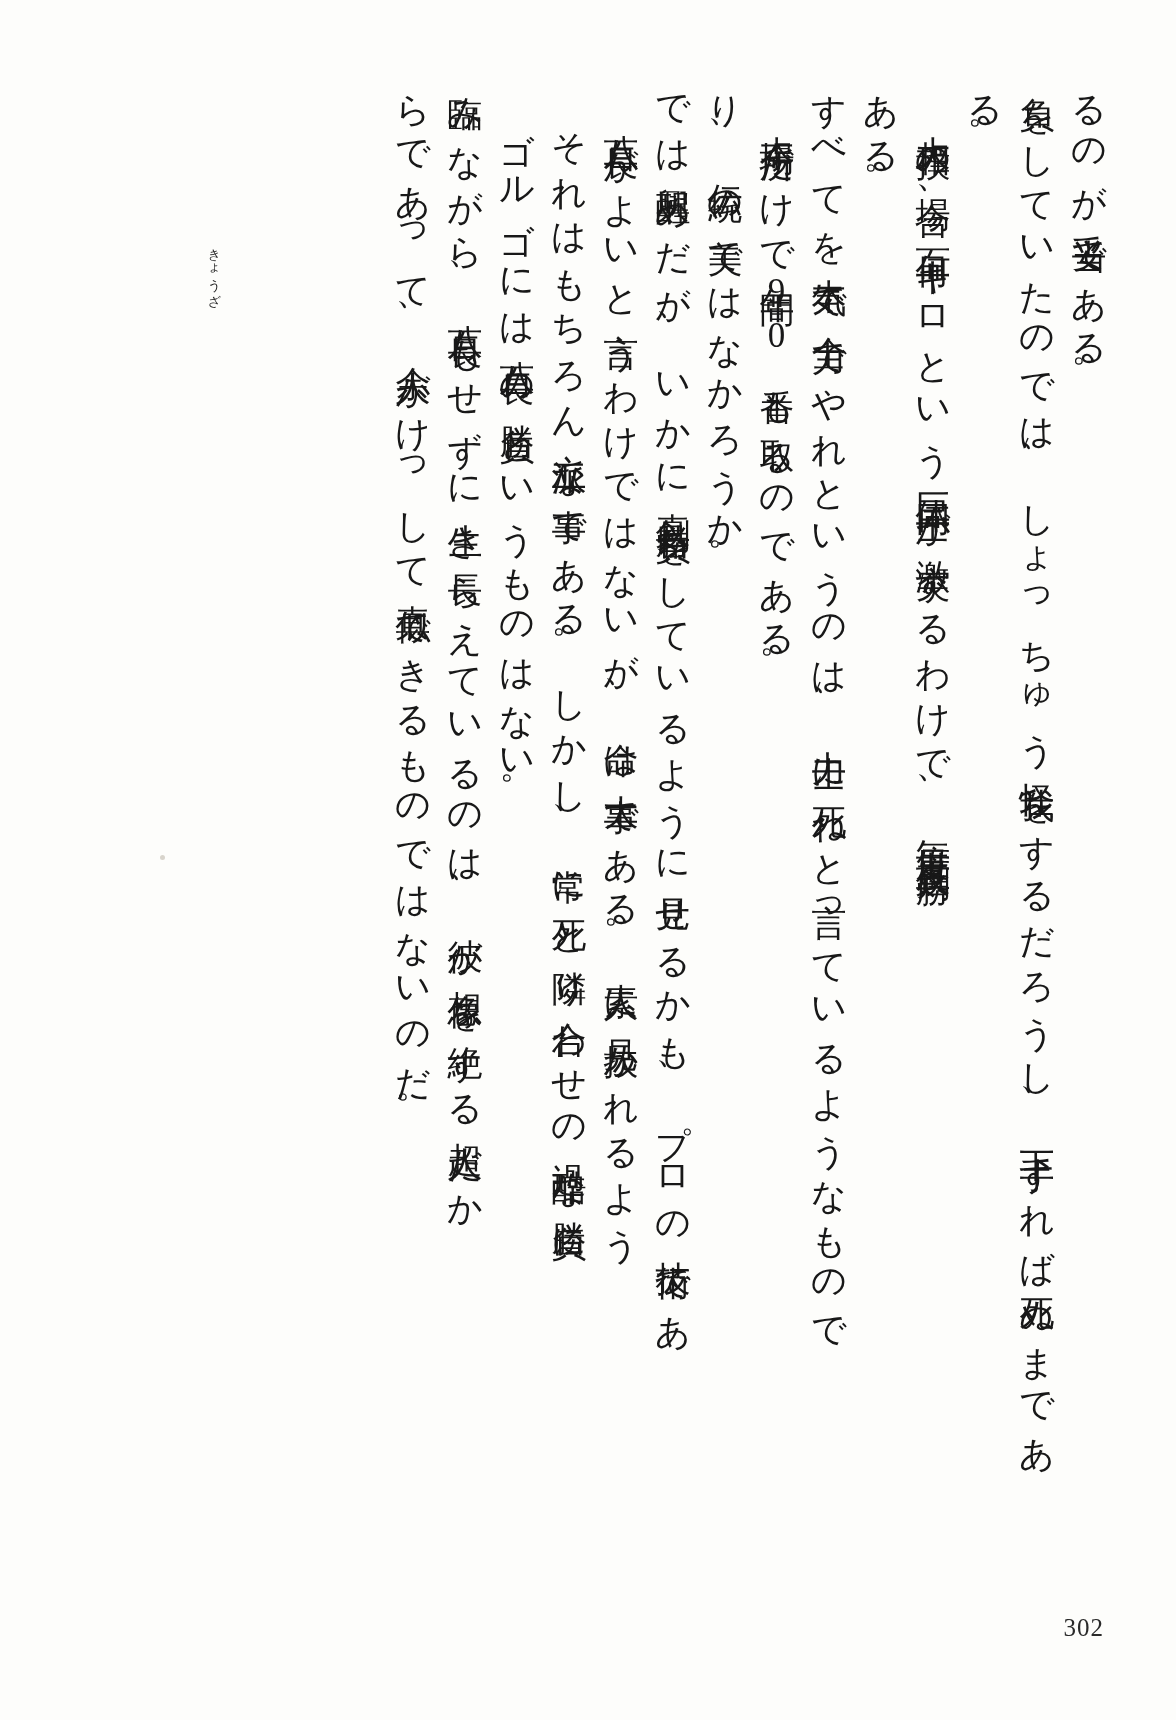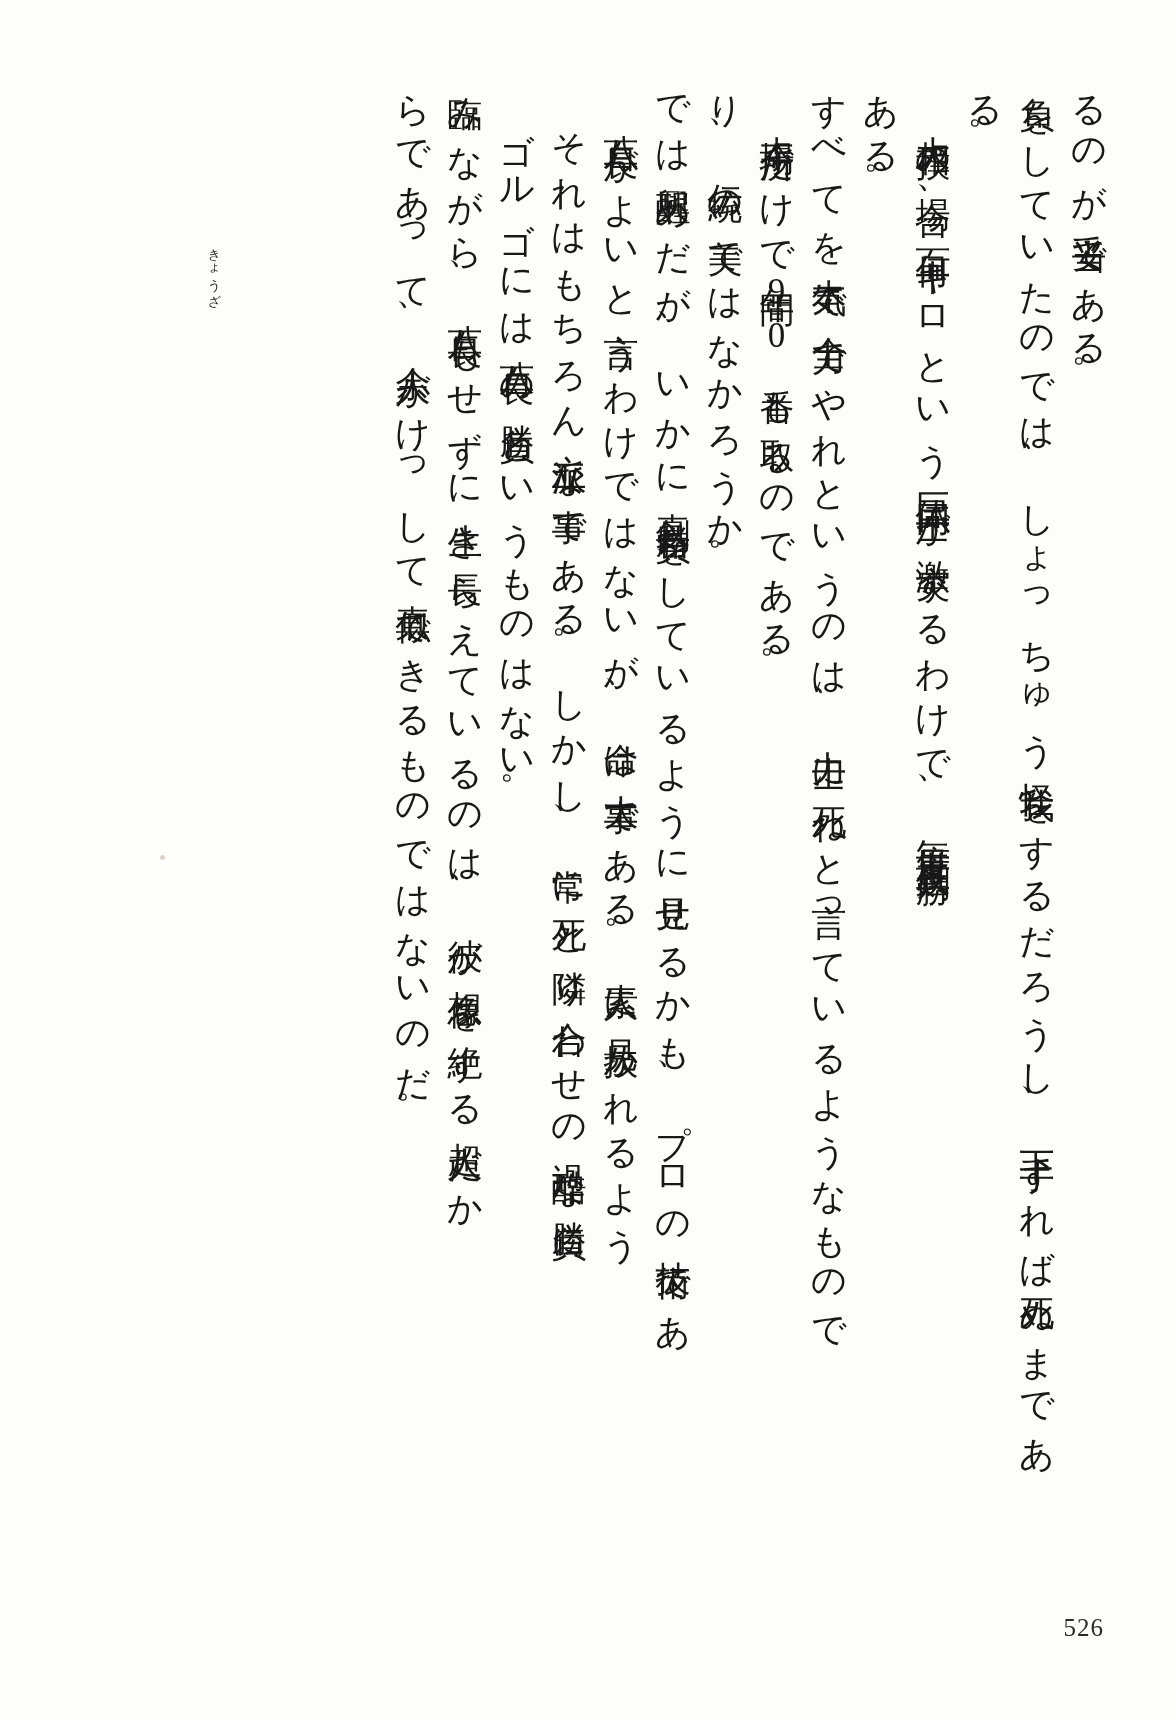--- a/index.html
+++ b/index.html
@@ -89,17 +89,17 @@
       <span>では興醒めだが、いかに真剣勝負をしているように見せるかも、プロの技術であ</span>
       <span class="ruby-text" style="top:170px;">きょうざ</span>
     </div>
     <div class="line indent">八百長がよいと言うわけではないが、命は大事である。素人に見抜かれるよう</div>
     <div class="line indent">それはもちろん立派な事である。しかし、常に死と隣り合わせの過酷な勝負に</div>
     <div class="line indent">ゴルゴには八百長の勝負というものはない。</div>
     <div class="line">臨みながら、八百長もせずに生き長らえているのは、彼が想像を絶する超人だか</div>
     <div class="line">らであって、余人がけっして真似できるものではないのだ。</div>
   </div>
 
-  <div class="page-number">526</div>
+  <div class="page-number">302</div>
 
   <div class="speck" style="left:160px; top:855px; width:5px; height:5px;"></div>
 
 </div>
 
 </body></html>

